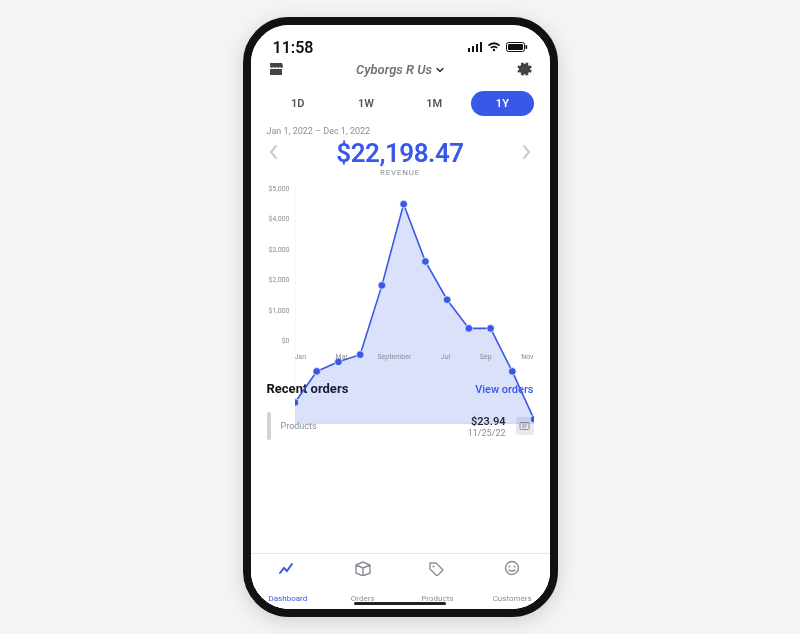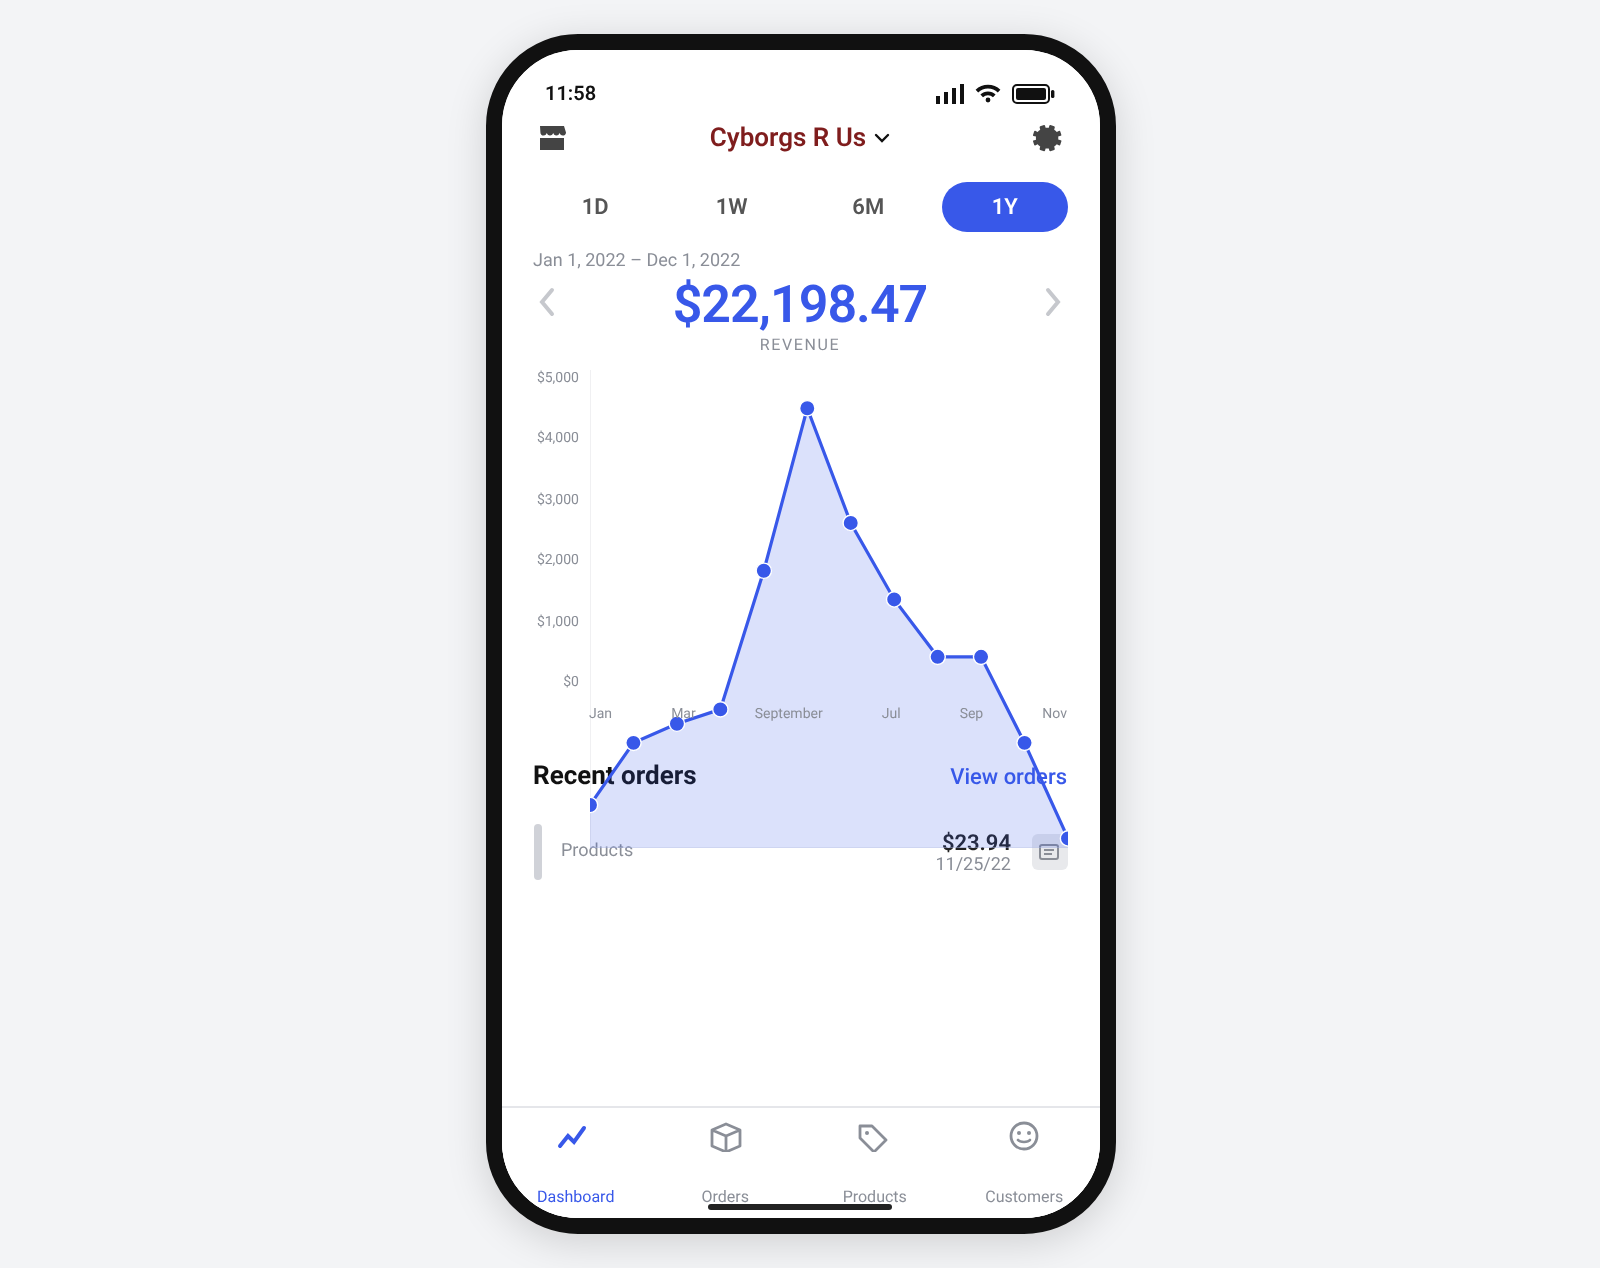--- a/index.html
+++ b/index.html
@@ -18,27 +18,27 @@
     background:#fff;
     border:8px solid #111;
     border-radius:46px;
     position:relative;
     overflow:hidden;
     box-shadow:0 4px 20px rgba(0,0,0,.15);
   }
   .screen{position:absolute;inset:0;background:#fff;display:flex;flex-direction:column;}
 
   
-  .status-bar{height:28px;padding:16px 22px 0 22px;display:flex;align-items:center;justify-content:space-between;font-size:10px;font-weight:600;color:#111;}
+  .status-bar{height:28px;padding:16px 22px 0 22px;display:flex;align-items:center;justify-content:space-between;font-size:16px;font-weight:600;color:#111;}
   .status-right{display:flex;align-items:center;gap:5px;}
   .status-right svg{display:block;}
 
   
   .app-header{height:32px;display:flex;align-items:center;justify-content:space-between;padding:0 16px;}
-  .store-title{display:flex;align-items:center;gap:4px;font-weight:600;font-size:13px;color:#7f1d1d;}
+  .store-title{display:flex;align-items:center;gap:4px;font-weight:600;font-size:13px;color:#737373;font-style:italic;}
   .hdr-icon{width:18px;height:18px;display:flex;align-items:center;justify-content:center;color:#444;}
 
   
   .content{flex:1;overflow:hidden;padding:0 16px;}
 
   
   .range-tabs{display:flex;gap:6px;justify-content:space-between;margin-top:6px;align-items:center;}
   .range-tab{flex:1;text-align:center;font-size:11px;font-weight:600;color:#555;padding:6px 0;border-radius:14px;cursor:pointer;}
   .range-tab.active{background:var(--blue);color:#fff;}
 
@@ -137,21 +137,21 @@
               <path fill="currentColor" d="M8 5.2A2.8 2.8 0 108 10.8 2.8 2.8 0 008 5.2zm6.4 3.9l-1.3-.3a5.3 5.3 0 000-1.6l1.3-.3c.2 0 .3-.2.3-.4l-.6-1.9c-.1-.2-.3-.3-.5-.2l-1.2.6c-.4-.4-.8-.8-1.3-1.1l.3-1.3c0-.2-.1-.4-.3-.5l-1.9-.6c-.2-.1-.4 0-.5.2L8.4 2.9a5.3 5.3 0 00-1.6 0L6.5 1.7c-.1-.2-.3-.3-.5-.2L4.1 2.1c-.2.1-.3.3-.3.5l.3 1.3c-.5.3-.9.7-1.3 1.1l-1.2-.6c-.2-.1-.4 0-.5.2L.5 6.5c-.1.2 0 .4.2.5l1.3.3a5.3 5.3 0 000 1.6l-1.3.3c-.2 0-.3.2-.2.4l.6 1.9c.1.2.3.3.5.2l1.2-.6c.4.4.8.8 1.3 1.1l-.3 1.3c0 .2.1.4.3.5l1.9.6c.2.1.4 0 .5-.2l.3-1.2a5.3 5.3 0 001.6 0l.3 1.2c.1.2.3.3.5.2l1.9-.6c.2-.1.3-.3.3-.5l-.3-1.3c.5-.3.9-.7 1.3-1.1l1.2.6c.2.1.4 0 .5-.2l.6-1.9c.1-.2 0-.4-.2-.4z"></path>
             </svg>
         </div>
       </div>
 
       <div class="content">
 
         <div class="range-tabs" id="range-tabs">
             <div class="range-tab">1D</div>
             <div class="range-tab">1W</div>
-            <div class="range-tab">6M</div>
+            <div class="range-tab">1M</div>
             <div class="range-tab active">1Y</div>
           </div>
 
         <div class="date-range">Jan 1, 2022 – Dec 1, 2022</div>
         <div class="revenue-row">
           <span class="arrow">
             <svg width="10" height="16" viewBox="0 0 10 16">
                 <path d="M7 2L2 8l5 6" stroke="currentColor" stroke-width="2" fill="none" stroke-linecap="round"></path>
               </svg>
           </span>

